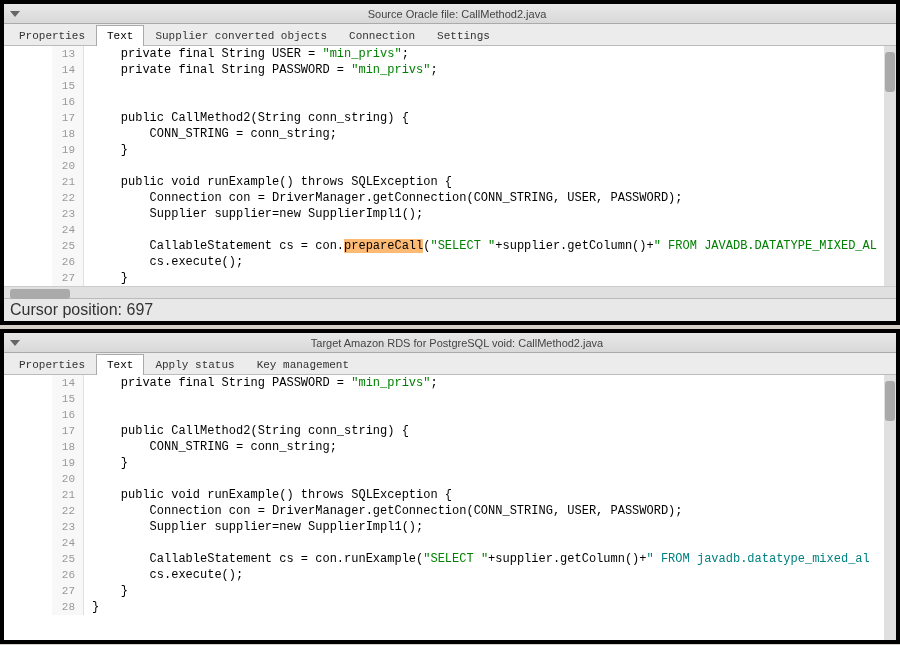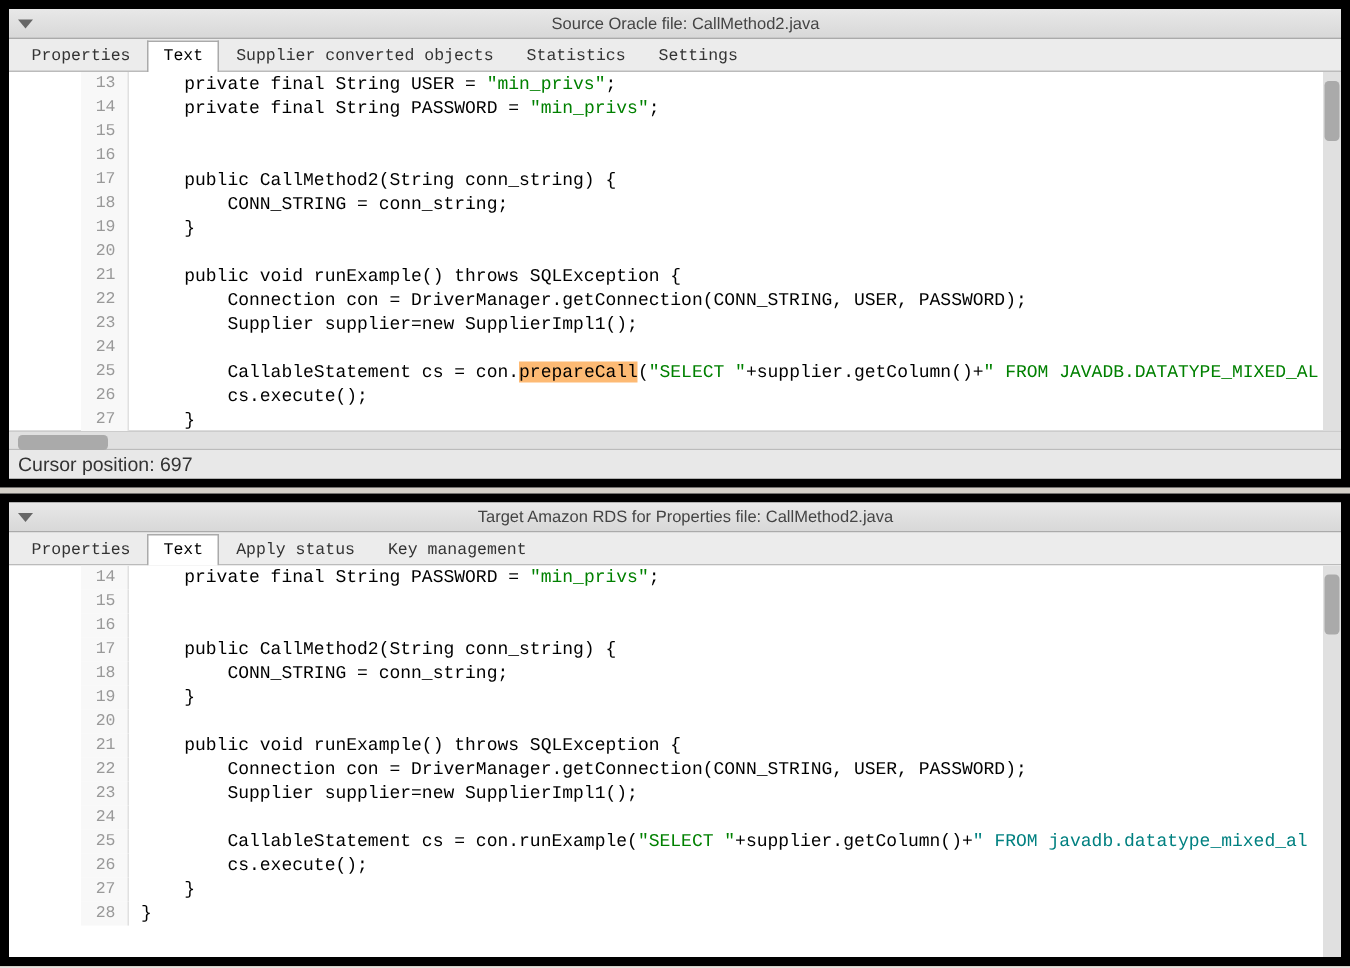--- a/index.html
+++ b/index.html
@@ -1,58 +1,58 @@
 <!DOCTYPE html>
 <html><head>
   <meta charset="utf-8">
   <style>
     * { margin: 0; padding: 0; box-sizing: border-box; }
     body { font-family: 'Courier New', Courier, monospace; font-size: 12px; background: #d4d0c8; width: 900px; height: 645px; overflow: hidden; }
 
-    .panel { display: flex; flex-direction: column; border: 6px solid #000000; background: #f5f5f5; }
+    .panel { display: flex; flex-direction: column; border: 4px solid #000000; background: #f5f5f5; }
 
     .panel-header { background: linear-gradient(to bottom, #e8e8e8, #d8d8d8); border-bottom: 1px solid #aaa; padding: 3px 6px; display: flex; align-items: center; gap: 4px; min-height: 20px; }
     .panel-title { font-family: Arial, sans-serif; font-size: 11px; color: #444; flex: 1; text-align: center; }
     .triangle-icon { width: 0; height: 0; border-left: 5px solid transparent; border-right: 5px solid transparent; border-top: 6px solid #666; display: inline-block; }
 
     .tabs { display: flex; background: #ececec; border-bottom: 1px solid #bbb; padding: 0 4px; align-items: flex-end; }
     .tab { font-family: Liberation Mono, monospace; font-size: 11px; padding: 4px 10px; cursor: pointer; border: 1px solid transparent; border-bottom: none; color: #333; background: transparent; position: relative; top: 1px; text-align: center; }
     .tab.active { background: #ffffff; border-color: #aaa; border-bottom-color: #fff; color: #000; }
 
     .code-area { flex: 1; overflow: hidden; background: #ffffff; position: relative; }
     .code-content { font-family: 'Courier New', Courier, monospace; font-size: 12px; padding: 0; overflow-x: auto; overflow-y: auto; height: 100%; }
 
     .line { display: flex; min-height: 16px; margin-left: 48px; }
     .line-num { min-width: 32px; text-align: right; padding-right: 8px; color: #999; background: #f8f8f8; border-right: 1px solid #e0e0e0; user-select: none; font-size: 11px; line-height: 16px; }
     .line-code { padding-left: 8px; white-space: pre; line-height: 16px; color: #000; }
 
     .scrollbar-v { position: absolute; right: 0; top: 0; bottom: 0; width: 12px; background: #e0e0e0; }
     .scrollbar-thumb { width: 10px; margin: 1px; background: #aaa; border-radius: 3px; position: absolute; top: 5px; height: 40px; }
 
-    .status-bar { background: #e8e8e8; border-top: 1px solid #bbb; padding: 2px 6px; font-family: Arial, sans-serif; font-size: 13px; color: #333; }
+    .status-bar { background: #e8e8e8; border-top: 1px solid #bbb; padding: 2px 6px; font-family: Arial, sans-serif; font-size: 16px; color: #333; }
 
     .top-panel { height: 325px; }
     .bottom-panel { height: 315px; margin-top: 4px; }
 
     .scrollbar-h { height: 12px; background: #e0e0e0; border-top: 1px solid #ccc; position: relative; }
     .scrollbar-h-thumb { height: 10px; margin: 1px; background: #aaa; border-radius: 3px; position: absolute; left: 5px; width: 60px; top: 1px; }
   </style>
 </head>
 <body>
 
 <div class="panel top-panel">
   <div class="panel-header">
     <span class="triangle-icon"></span>
     <span class="panel-title">Source Oracle file: CallMethod2.java</span>
   </div>
   <div class="tabs">
     <div class="tab">Properties</div>
     <div class="tab active">Text</div>
     <div class="tab">Supplier converted objects</div>
-    <div class="tab">Statistics</div>
+    <div class="tab">Connection</div>
     <div class="tab">Settings</div>
   </div>
   <div class="code-area">
     <div class="code-content" id="top-code">
     <div class="line">
           <span class="line-num">13</span>
           <span class="line-code"><span>    private final String USER = </span><span style="color: rgb(0, 128, 0);">"min_privs"</span><span>;</span></span>
         </div>
         <div class="line">
           <span class="line-num">14</span>
@@ -121,21 +121,21 @@
   </div>
   <div class="scrollbar-h">
       <div class="scrollbar-h-thumb"></div>
     </div>
   <div class="status-bar">Cursor position: 697</div>
 </div>
 
 <div class="panel bottom-panel">
   <div class="panel-header">
     <span class="triangle-icon"></span>
-    <span class="panel-title">Target Amazon RDS for Properties file: CallMethod2.java</span>
+    <span class="panel-title">Target Amazon RDS for PostgreSQL void: CallMethod2.java</span>
   </div>
   <div class="tabs">
     <div class="tab">Properties</div>
     <div class="tab active">Text</div>
     <div class="tab">Apply status</div>
     <div class="tab">Key management</div>
   </div>
   <div class="code-area">
     <div class="code-content" id="bottom-code">
     <div class="line">

